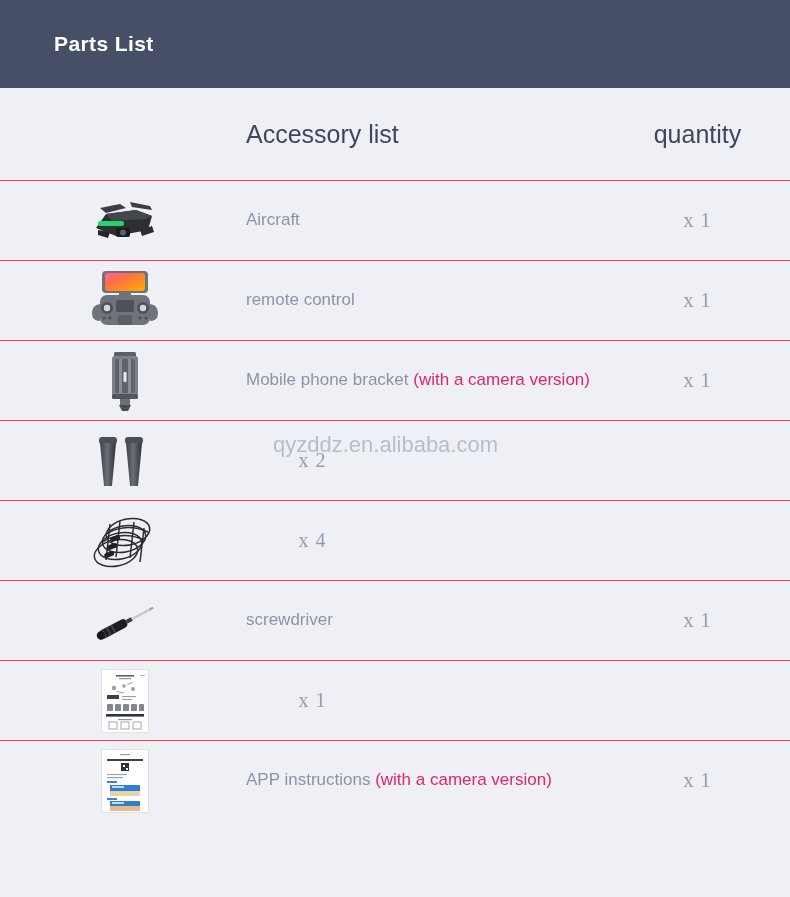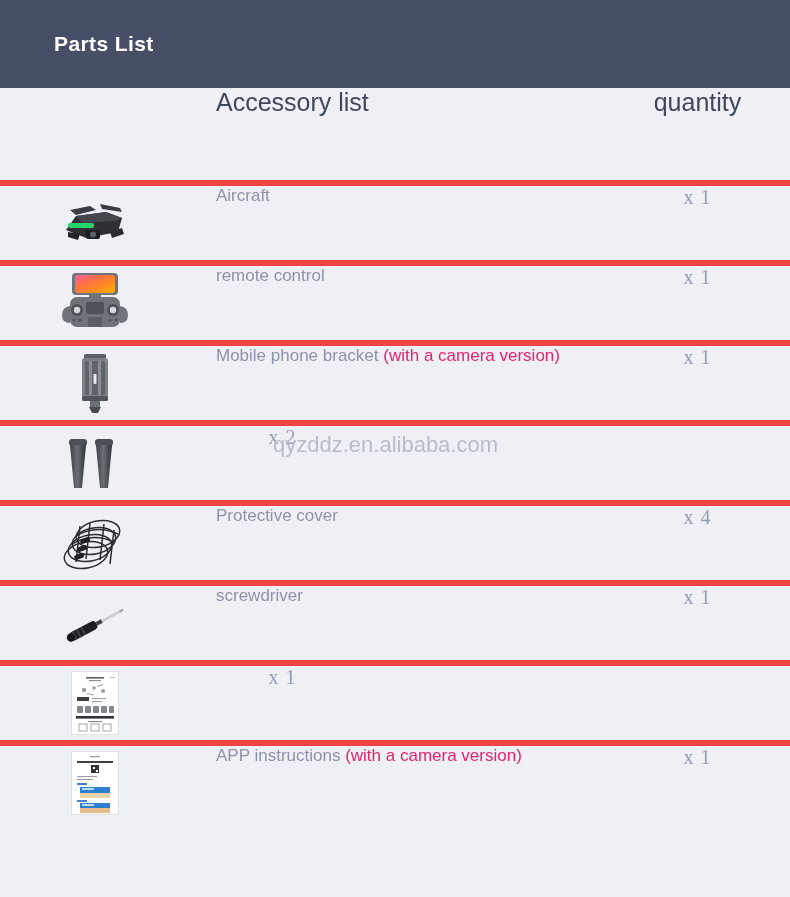--- a/index.html
+++ b/index.html
@@ -33,27 +33,28 @@
   }
 
   
   .parts-table {
     width: 790px;
     background: #eef0f5;
     position: relative;
   }
   .row {
     display: flex;
-    align-items: flex-start;
+    align-items: center;
     height: 80px;
     box-sizing: border-box;
     position: relative;
+    padding-left: 30px;
   }
   .row.divider {
-    border-top: 6px solid #ef4444;
+    border-top: 1px solid #ef4444;
   }
 
   .col-thumb {
     width: 190px;
     flex: 0 0 190px;
     display: flex;
     align-items: center;
     justify-content: center;
     height: 100%;
   }
@@ -260,23 +261,20 @@
           <path d="M20 26 Q40 14 62 24"></path>
           <path d="M16 34 Q36 22 58 32"></path>
         </g>
         <g fill="#1f2124">
           <rect x="24" y="28" width="10" height="5" rx="2" transform="rotate(-20 29 30)"></rect>
           <rect x="21" y="36" width="10" height="5" rx="2" transform="rotate(-20 26 38)"></rect>
           <rect x="18" y="44" width="10" height="5" rx="2" transform="rotate(-20 23 46)"></rect>
         </g>
       </svg>
     </div>
-    <div class="col-name">
-      <span class="item-name"><span>Protective cover</span><span class="accent"></span></span>
-    </div>
     <div class="col-qty">
       <span class="qty">x 4</span>
     </div>
   </div>
 
   <div class="row divider">
     <div class="col-thumb">
       <svg class="thumb" viewBox="0 0 78 66">
         <g transform="rotate(-28 39 33)">
           <rect x="10" y="30" width="30" height="9" rx="4" fill="#1e1f22"></rect>

